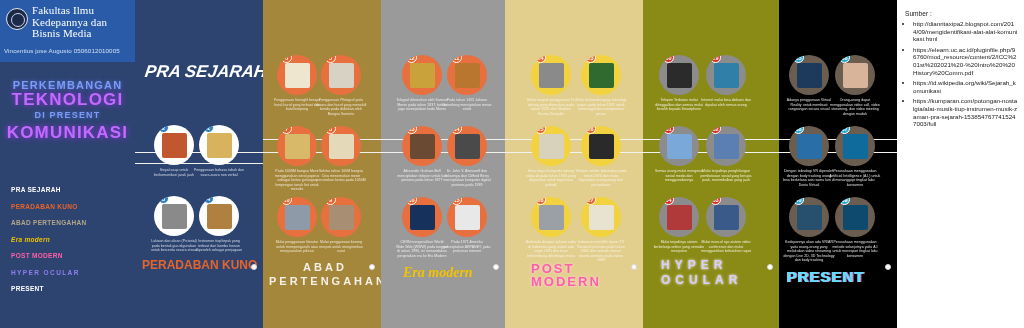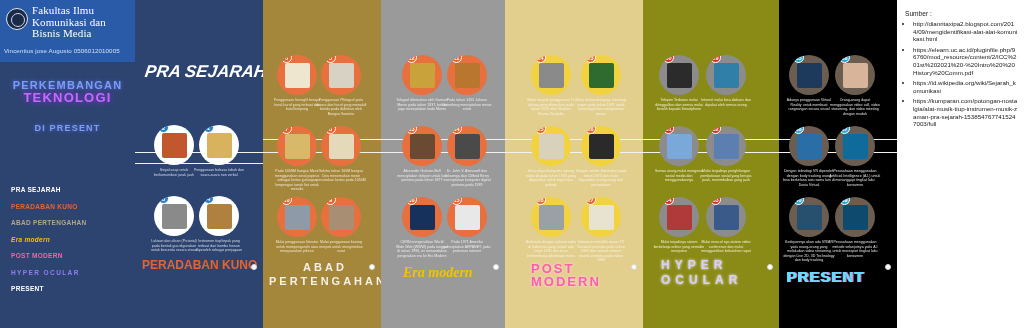--- a/index.html
+++ b/index.html
@@ -51,21 +51,21 @@
     color: #cfe0f5; font-size: 6.2px; letter-spacing: .1px;
     white-space: nowrap;
   }
 
   .headline {
     position: absolute; left: 0; top: 80px; width: 135px;
     text-align: center; line-height: 1;
   }
   .hl { display: block; font-weight: 700; letter-spacing: 1.2px; }
   .hl-1 { font-size: 11px; color: #7f9cf5; text-shadow: 0 0 4px #4f6ad8; }
-  .hl-2 { font-size: 13px; color: #c26bff; text-shadow: 0 0 6px #9b2ef0; margin-bottom: 20px; }
+  .hl-2 { font-size: 17px; color: #c26bff; text-shadow: 0 0 6px #9b2ef0; margin-bottom: 3px; }
   .hl-3 { font-size: 9px;  color: #7f9cf5; text-shadow: 0 0 4px #4f6ad8; margin-bottom: 4px; }
   .hl-4 { font-size: 17px; color: #c26bff; text-shadow: 0 0 6px #9b2ef0; }
 
   .nav-list {
     position: absolute; left: 11px; top: 186px; width: 124px;
   }
   .nav-item {
     font-size: 6.5px; font-weight: 700; letter-spacing: .3px;
     margin-bottom: 9.5px; white-space: nowrap;
   }
@@ -130,28 +130,29 @@
   }
 </style>
 </head>
 <body>
 
 <div id="poster">
 
   <div class="left-panel">
     <div class="brand-bar">
       <div class="brand-logo"></div>
-      <div class="brand-text">Fakultas Ilmu Komunikasi dan Bisnis Media</div>
+      <div class="brand-text">Fakultas Ilmu Kedepannya dan Bisnis Media</div>
     </div>
     <div class="brand-author">Vincentius jose Augusto  0506012010005</div>
 
     <div class="headline">
       <span class="hl hl-1">PERKEMBANGAN</span>
       <span class="hl hl-2">TEKNOLOGI</span>
       <span class="hl hl-3">DI PRESENT</span>
+      <span class="hl hl-4">KOMUNIKASI</span>
     </div>
 
     <div class="nav-list" id="nav-list">
         <div class="nav-item" style="color: rgb(255, 255, 255);">PRA SEJARAH</div>
         <div class="nav-item" style="color: rgb(232, 99, 42);">PERADABAN KUNO</div>
         <div class="nav-item" style="color: rgb(178, 166, 138);">ABAD PERTENGAHAN</div>
         <div class="nav-item" style="color: rgb(242, 195, 0); font-style: italic;">Era modern</div>
         <div class="nav-item" style="color: rgb(255, 95, 168);">POST MODERN</div>
         <div class="nav-item" style="color: rgb(143, 127, 240); letter-spacing: 1.4px;">HYPER OCULAR</div>
         <div class="nav-item" style="color: rgb(255, 255, 255);">PRESENT</div>

